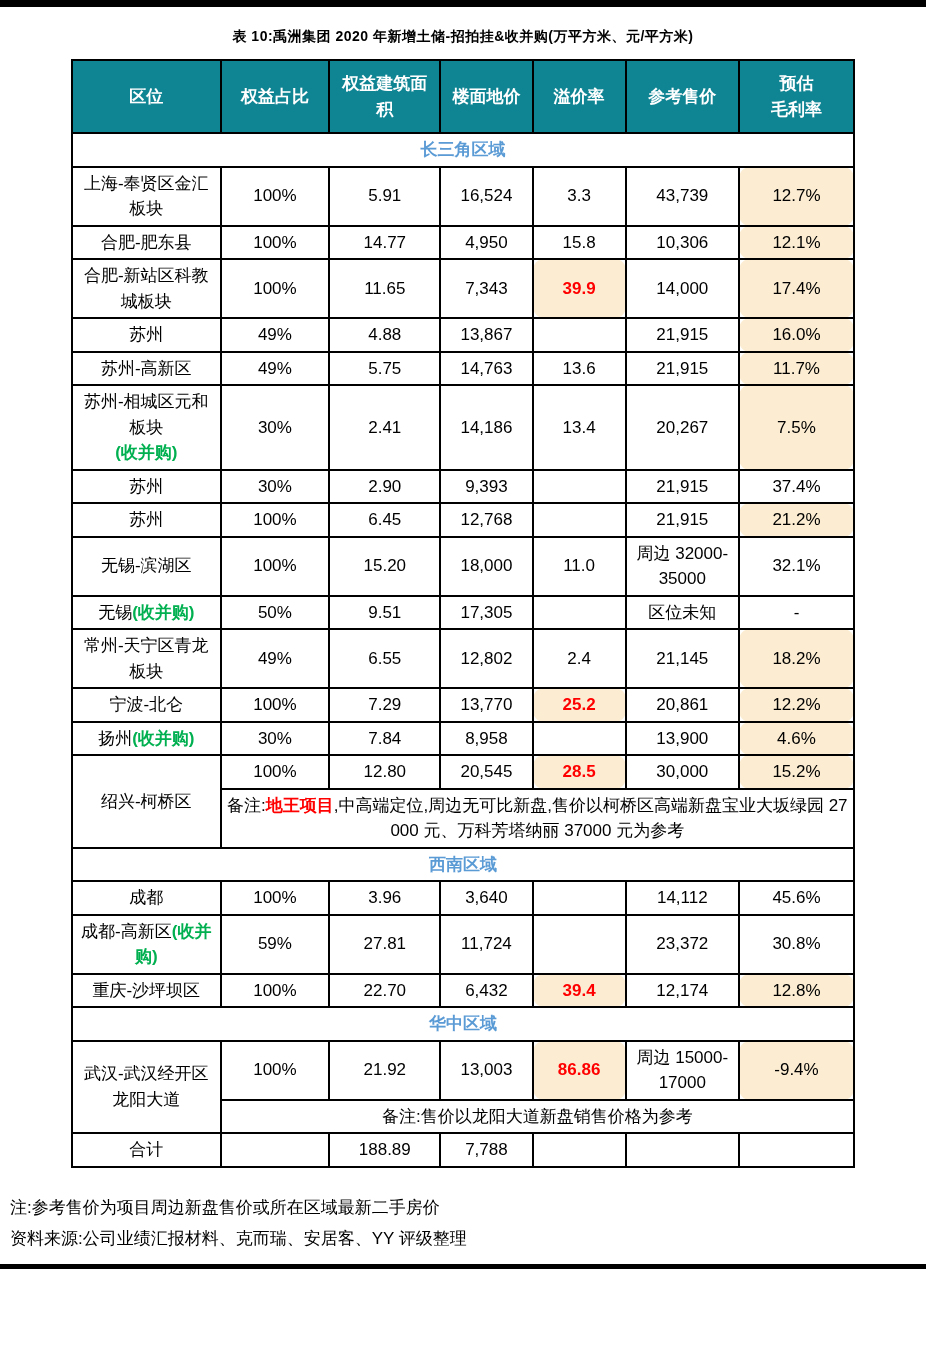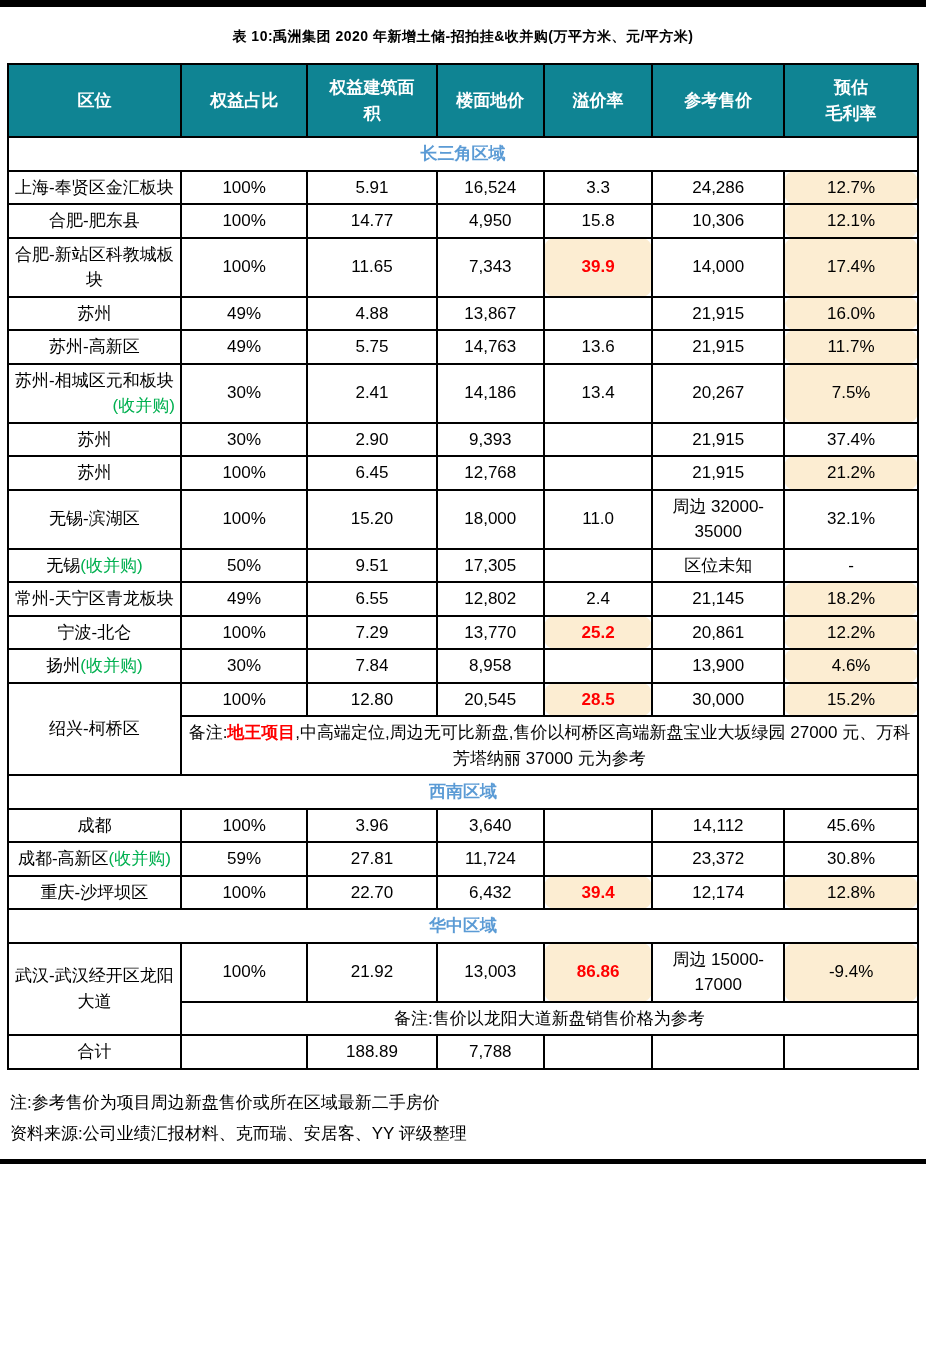--- a/index.html
+++ b/index.html
@@ -21,22 +21,22 @@
   .rule.top{height:7px;}
   .rule.bottom{height:5px;margin-top:10px;}
   .title{
     font-size:14px;
     font-weight:bold;
     text-align:center;
     margin:21px 10px 13px 10px;
     letter-spacing:0.5px;
   }
   table.land{
-    width:912px;
-    margin:17px auto;
+    width:784px;
+    margin:8px auto;
     border-collapse:collapse;
     table-layout:fixed;
   }
   table.land th, table.land td{
     border:2px solid #000;
     text-align:center;
     vertical-align:middle;
     font-size:17px;
     line-height:1.5;
     padding:3px 5px;
@@ -49,26 +49,26 @@
     font-weight:bold;
     padding:10px 4px;
   }
   td.section{
     color:var(--section-blue);
     font-weight:bold;
     padding:4px;
   }
   td.hl{background:var(--hl);border-radius:11px;}
   .red{color:var(--red);font-weight:bold;}
-  .green{color:var(--green);font-weight:normal;text-align:right;}
+  .green{color:var(--green);font-weight:bold;}
   .green-block{display:block;}
   td.preline{white-space:pre-line;}
   td.note-cell{text-align:center;padding:4px 8px;}
   .footnotes{
-    margin:12px 10px 0 10px;
+    margin:24px 10px 0 10px;
     font-size:17px;
     line-height:1.85;
   }
   .footnotes p{margin:0;}
 </style>
 </head>
 <body>
 
 <div>
   <div class="rule top"></div>
@@ -99,21 +99,21 @@
     <tbody id="table-body">
         <tr>
           <td class="section" colspan="7">长三角区域</td>
         </tr>
         <tr>
           <td><span>上海-奉贤区金汇板块</span></td>
           <td>100%</td>
           <td>5.91</td>
           <td>16,524</td>
           <td>3.3</td>
-          <td class="preline">24,286</td>
+          <td class="preline">43,739</td>
           <td class="hl">12.7%</td>
         </tr>
         <tr>
           <td><span>合肥-肥东县</span></td>
           <td>100%</td>
           <td>14.77</td>
           <td>4,950</td>
           <td>15.8</td>
           <td class="preline">10,306</td>
           <td class="hl">12.1%</td>

